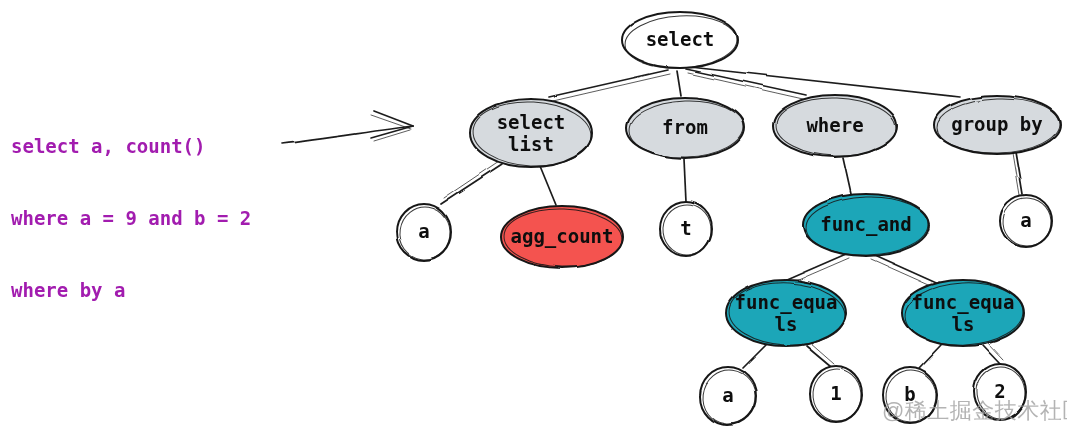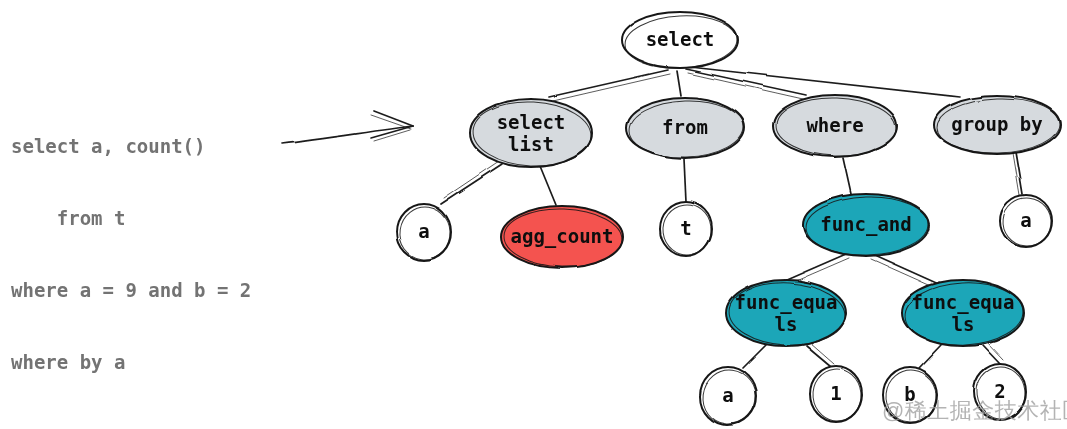--- a/index.html
+++ b/index.html
@@ -12,21 +12,21 @@
     font-family: "DejaVu Sans Mono", monospace;
   }
   .sql-block {
     position: absolute;
     left: 11px;
     top: 86px;
     font-family: "DejaVu Sans Mono", monospace;
     font-weight: bold;
     font-size: 19px;
     line-height: 24px;
-    color: #737373;
+    color: #a21caf;
     white-space: pre;
   }
   .diagram-svg { position: absolute; left: 0; top: 0; }
   .edge {
     stroke: #1d1d1d;
     stroke-width: 1.7;
     fill: none;
     stroke-linecap: round;
   }
   .edge2 { stroke-width: 0.9; opacity: 0.8; }
@@ -50,21 +50,20 @@
     white-space: nowrap;
   }
 </style>
 </head>
 <body>
 
 <div class="canvas">
 
   <div class="sql-block">
     <div>select a, count()</div>
-    <div>    from t</div>
     <div>where a = 9 and b = 2</div>
     <div>where by a</div>
   </div>
 
   <svg class="diagram-svg" width="1067" height="429" viewBox="0 0 1067 429">
     <defs>
       <filter id="rough" x="-10%" y="-10%" width="120%" height="120%">
         <feTurbulence type="fractalNoise" baseFrequency="0.022" numOctaves="2" seed="7" result="n"></feTurbulence>
         <feDisplacementMap in="SourceGraphic" in2="n" scale="2.6" xChannelSelector="R" yChannelSelector="G"></feDisplacementMap>
       </filter>

